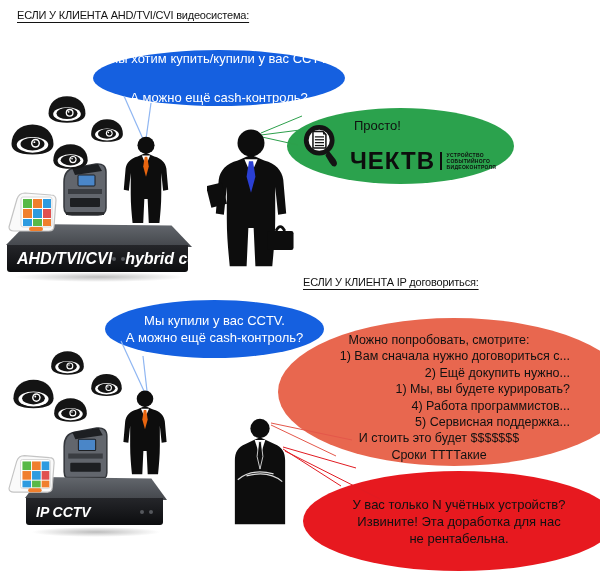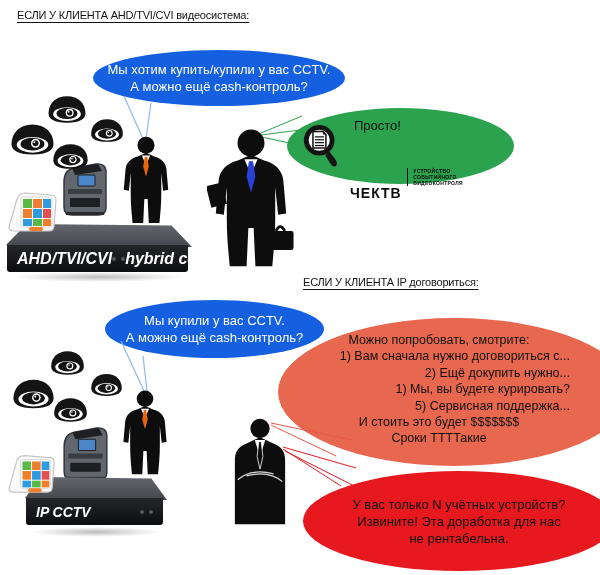--- a/index.html
+++ b/index.html
@@ -7,30 +7,30 @@
          font-family:"Liberation Sans","DejaVu Sans",sans-serif;color:#141414;}
 
   .title{position:absolute;font-size:11px;font-weight:500;letter-spacing:-0.2px;
          color:#131313;text-decoration:underline;text-underline-offset:3px;white-space:nowrap;z-index:3;}
   #title-ahd{left:17px;top:9px;}
   #title-ip{left:303px;top:276px;}
 
   .bubble{position:absolute;border-radius:50%;display:flex;flex-direction:column;
           align-items:center;justify-content:center;text-align:center;z-index:3;}
   .bubble.blue{background:#1560e0;color:#ffffff;font-size:13px;line-height:17px;}
-  #client-bubble-ahd{left:93px;top:50px;width:252px;height:56px;}
+  #client-bubble-ahd{left:93px;top:50px;width:252px;height:56px;justify-content:space-between;}
   #client-bubble-ip{left:105px;top:300px;width:219px;height:58px;}
 
   #vendor-bubble-ahd{position:absolute;left:287px;top:108px;width:227px;height:76px;
           background:#2ba24d;border-radius:50%;z-index:3;}
   .gb-icon{position:absolute;left:13px;top:13px;width:48px;height:50px;}
   .gb-line1{position:absolute;left:67px;top:10px;font-size:13px;color:#101010;}
   .gb-line2{position:absolute;left:67px;top:26px;font-size:13px;color:#ffffff;white-space:nowrap;}
   .gb-brand{position:absolute;left:63px;top:43px;display:flex;align-items:center;gap:5px;}
-  .gb-brand-name{font-size:14px;font-weight:800;color:#0d0d0d;letter-spacing:1px;line-height:20px;margin-top:32px;}
+  .gb-brand-name{font-size:24px;font-weight:800;color:#0d0d0d;letter-spacing:1px;line-height:20px;}
   .gb-divider{width:1.5px;height:18px;background:#0d0d0d;}
   .gb-tagline{font-size:5px;line-height:6px;color:#0d0d0d;letter-spacing:.3px;font-weight:bold;}
 
   #vendor-bubble-ip{position:absolute;left:278px;top:318px;width:352px;height:148px;
           background:#e8674f;border-radius:50%;z-index:3;color:#111;font-size:12.5px;line-height:16.4px;}
   .orange-inner{padding:14px 60px 0 30px;}
   .o-intro,.o-cost,.o-terms{text-align:center;}
   .o-item{text-align:right;}
 
   #refusal-bubble{position:absolute;left:303px;top:471px;width:312px;height:100px;
@@ -220,20 +220,21 @@
     <span>Мы купили у вас CCTV.</span>
     <span>А можно ещё cash-контроль?</span>
   </div>
 
   <div id="vendor-bubble-ip">
     <div class="orange-inner">
       <div class="o-intro">Можно попробовать, смотрите:</div>
       <div class="o-item">1) Вам сначала нужно договориться с...</div>
       <div class="o-item">2) Ещё докупить нужно...</div>
       <div class="o-item">1) Мы, вы будете курировать?</div>
+      <div class="o-item">4) Работа программистов...</div>
       <div class="o-item">5) Сервисная поддержка...</div>
       <div class="o-cost">И стоить это будет $$$$$$$</div>
       <div class="o-terms">Сроки ТТТТакие</div>
     </div>
   </div>
 
   <div id="refusal-bubble">
     <span>У вас только N учётных устройств?</span>
     <span>Извините! Эта доработка для нас</span>
     <span>не рентабельна.</span>

